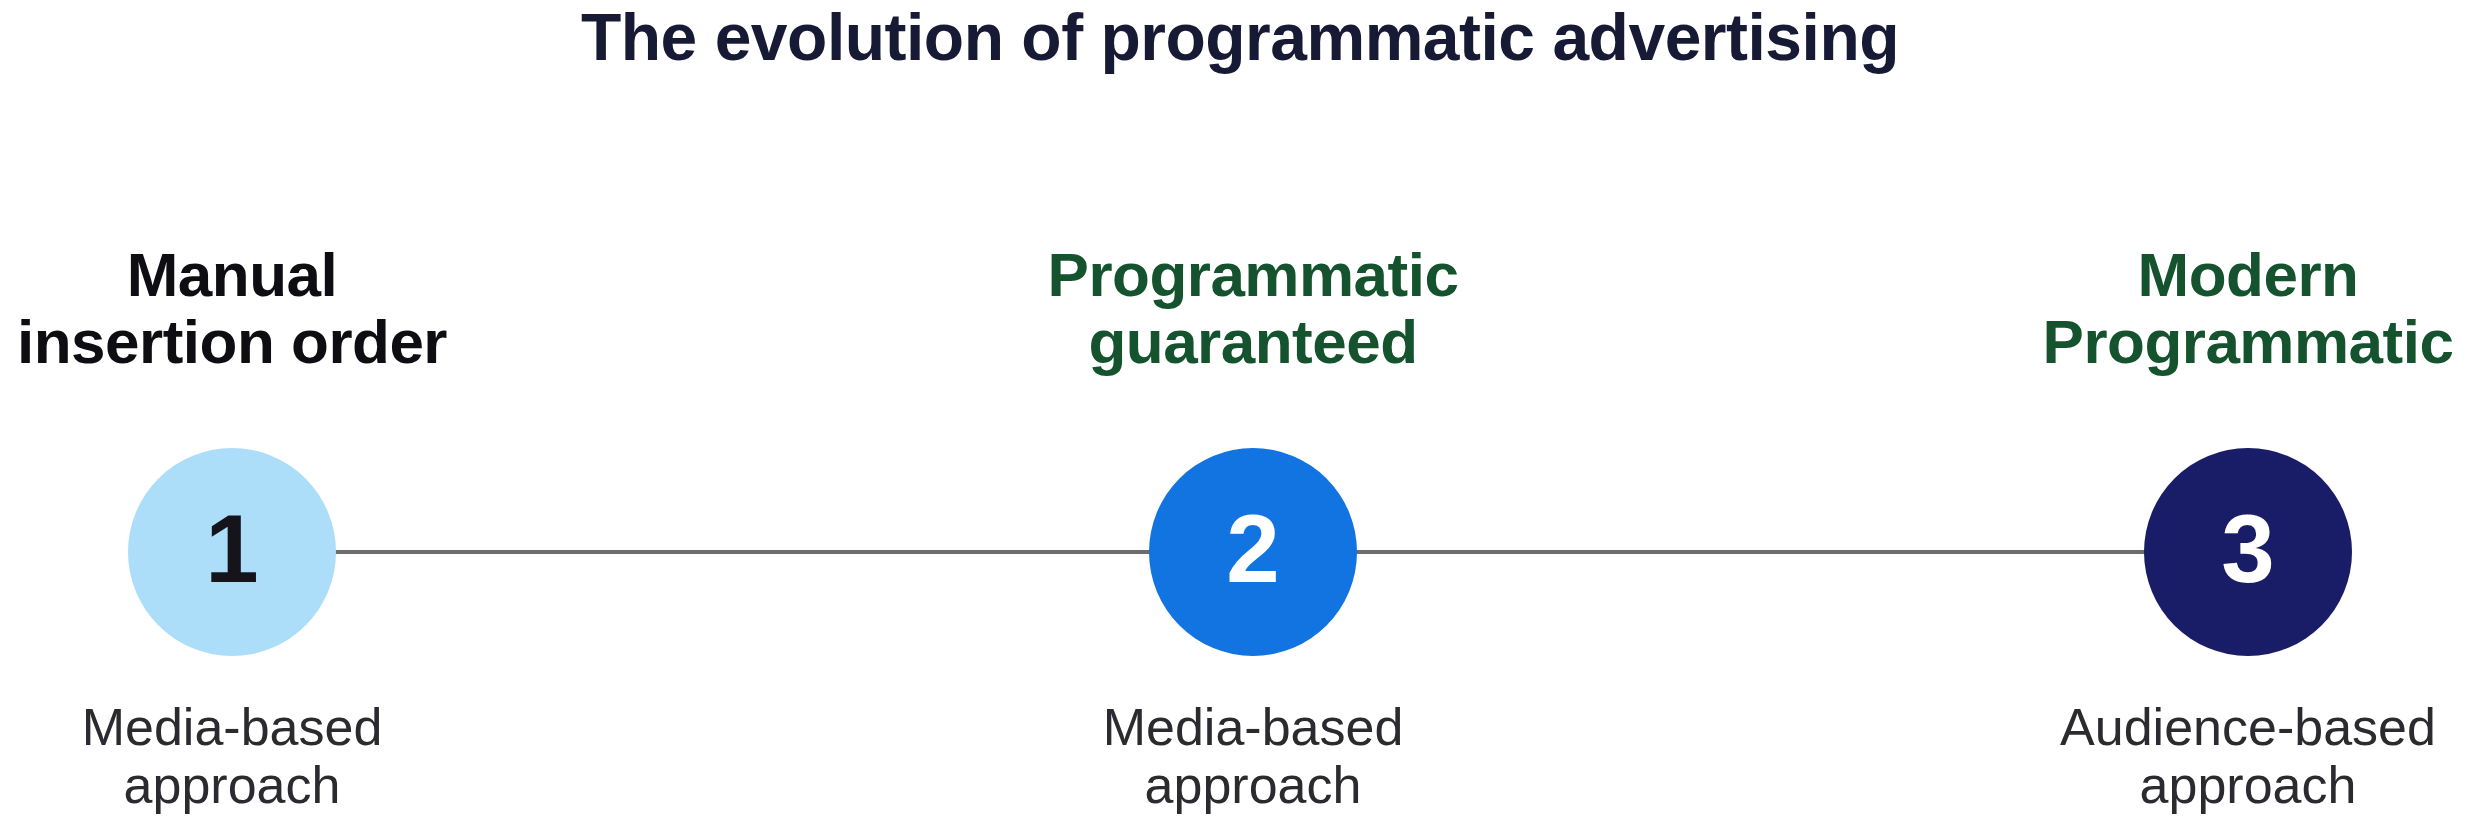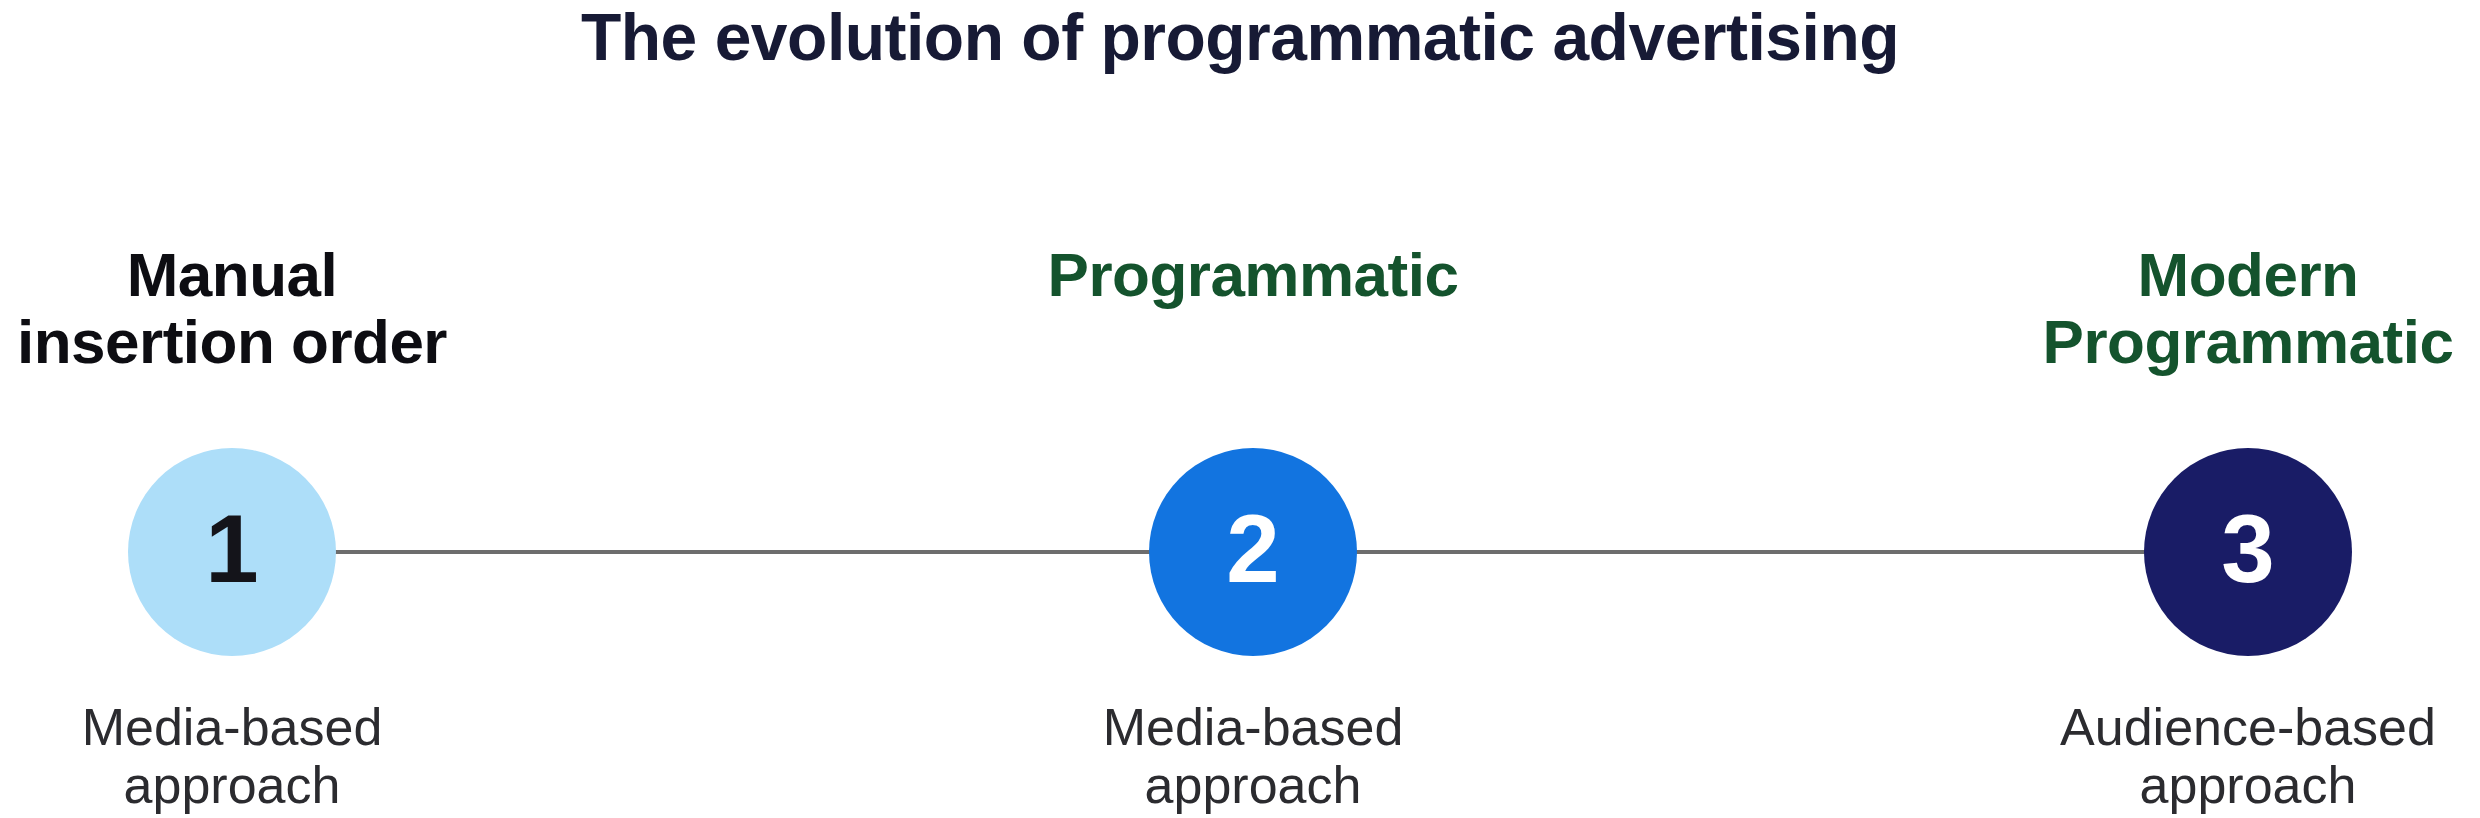--- a/index.html
+++ b/index.html
@@ -130,20 +130,21 @@
     </div>
     <div class="stage-caption">
       <span class="ln">Media-based</span>
       <span class="ln">approach</span>
     </div>
   </div>
 
   <div class="stage-col s2">
     <div class="stage-label">
       <span class="ln">Programmatic</span>
+      <span class="ln">guaranteed</span>
     </div>
     <div class="stage-circle">
       <span>2</span>
     </div>
     <div class="stage-caption">
       <span class="ln">Media-based</span>
       <span class="ln">approach</span>
     </div>
   </div>
 

